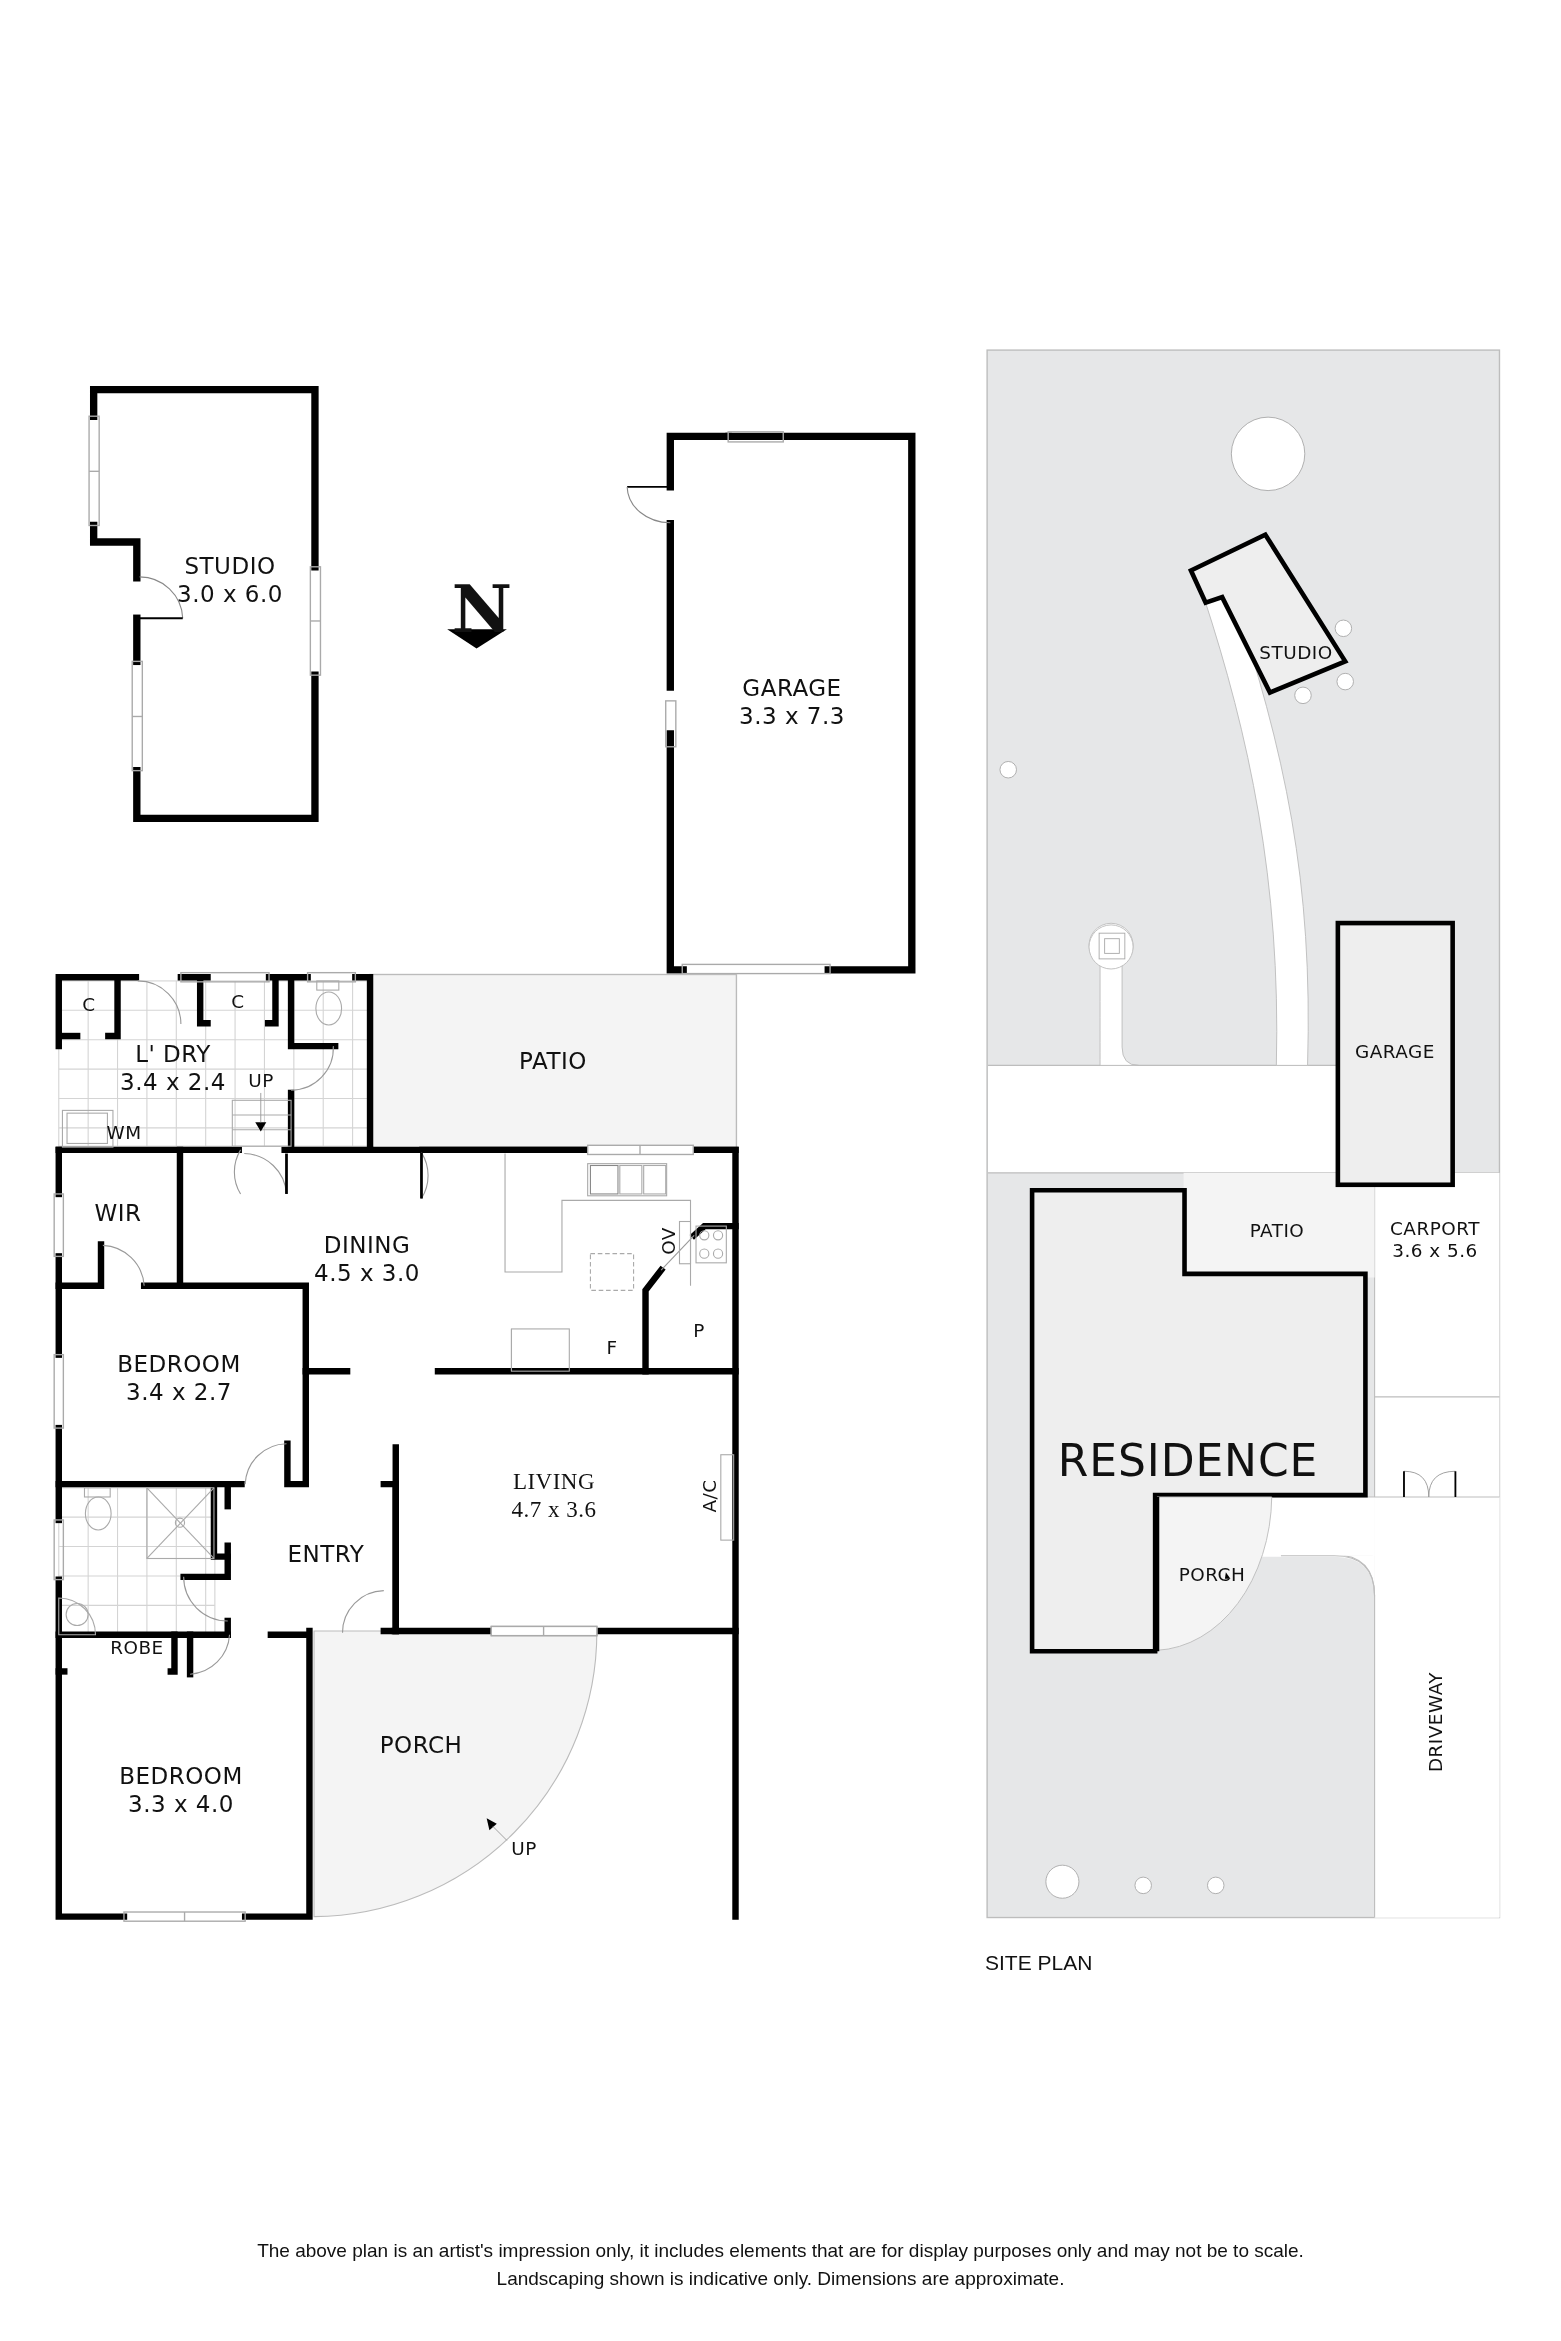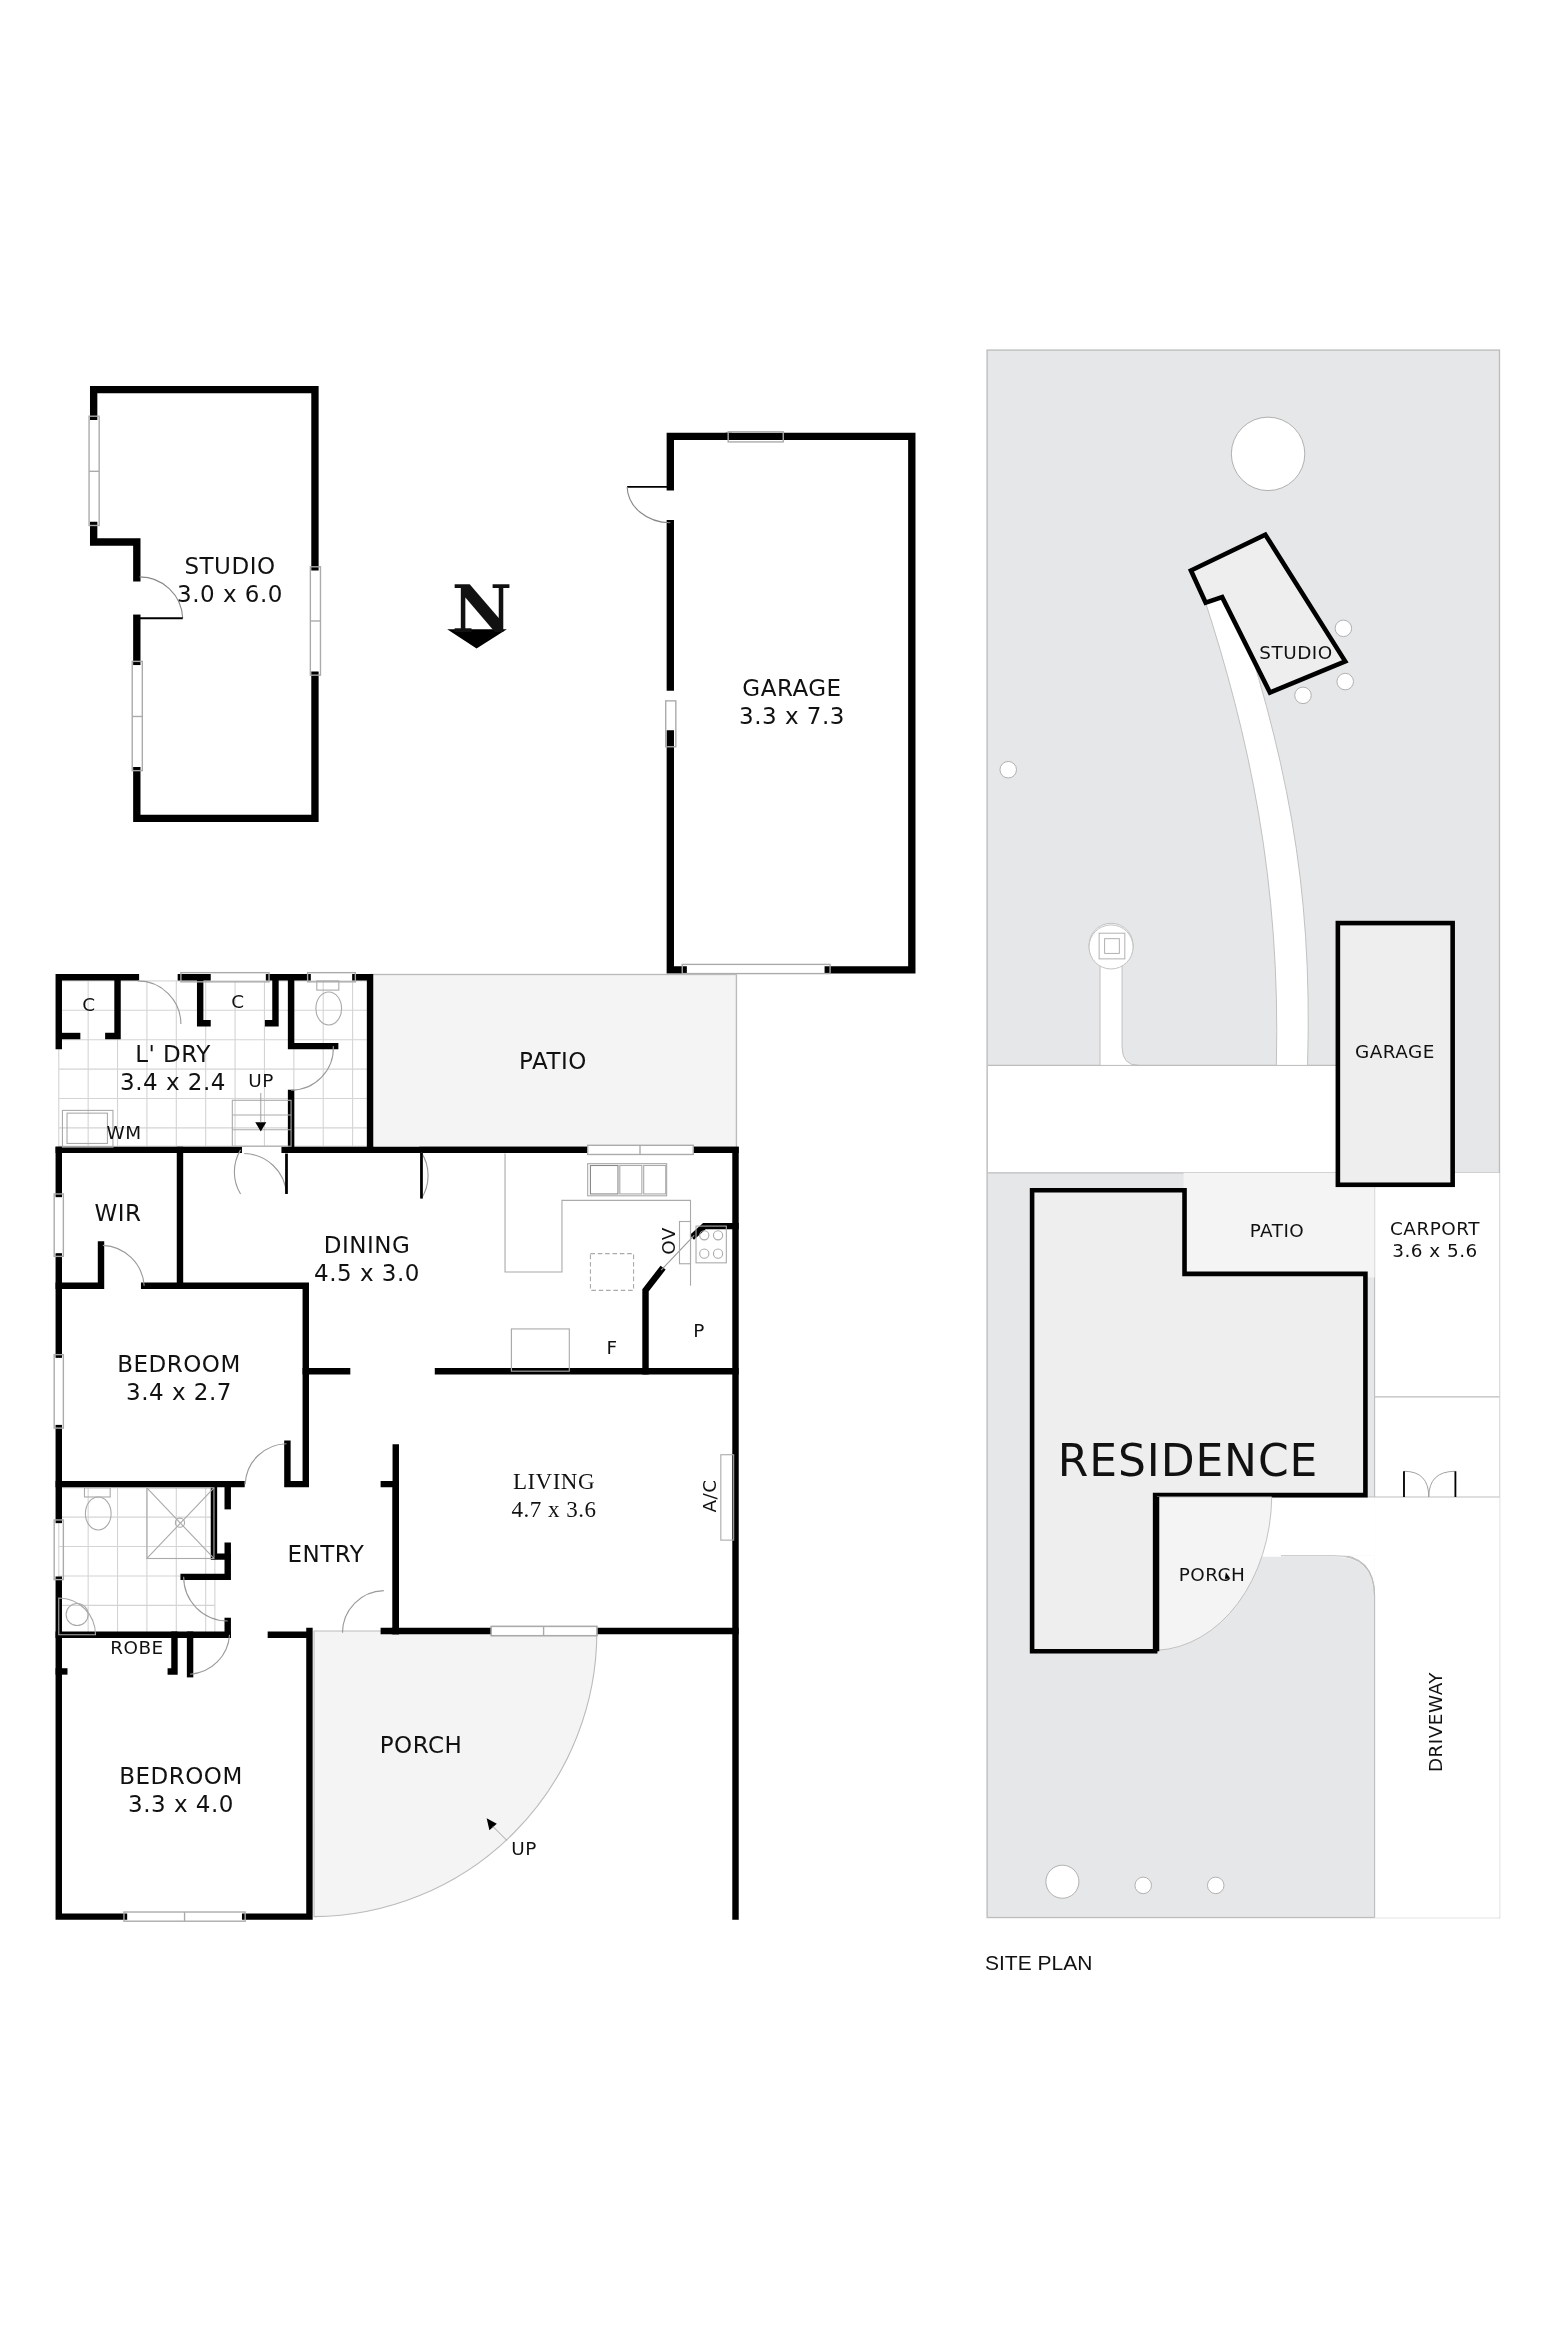--- a/index.html
+++ b/index.html
@@ -371,14 +371,16 @@
 <div class="lbl" style="left:1212px;top:1575px;">
     <span class="n sm">PORCH</span>
   </div>
 <div class="lbl rot" style="left:1436px;top:1722px;">
     <span class="n sm">DRIVEWAY</span>
   </div>
 
 <div class="siteplan-title">SITE PLAN</div>
 
 <div class="footer">
+  <div>The above plan is an artist's impression only, it includes elements that are for display purposes only and may not be to scale.</div>
+  <div>Landscaping shown is indicative only. Dimensions are approximate.</div>
 </div>
 
 
 </body></html>

